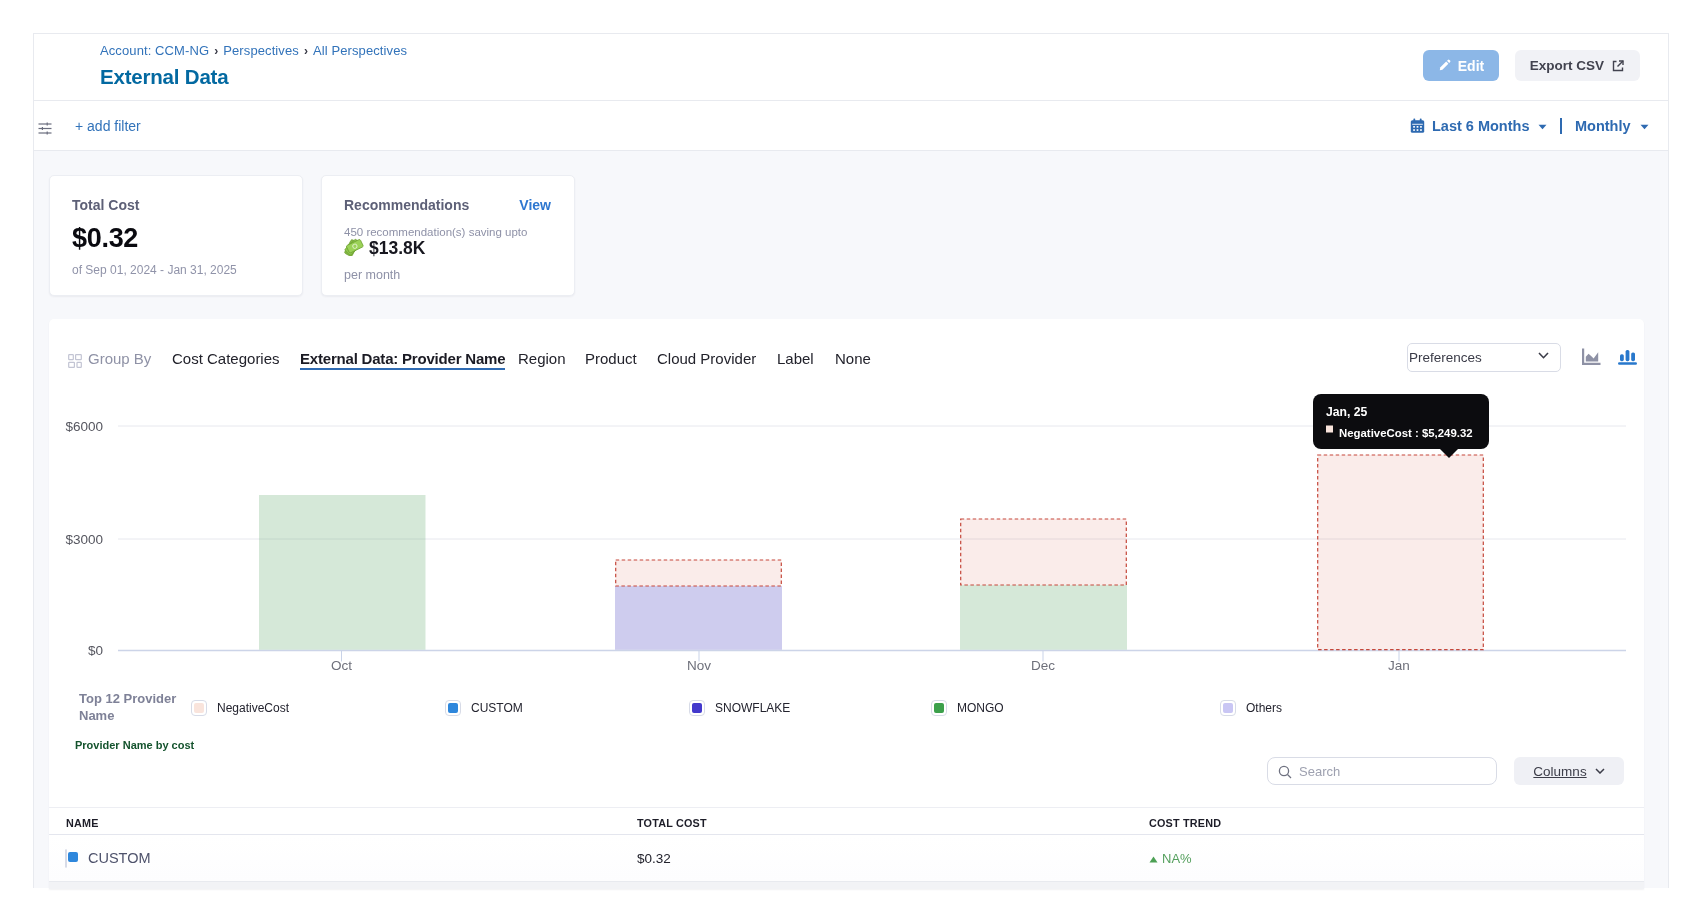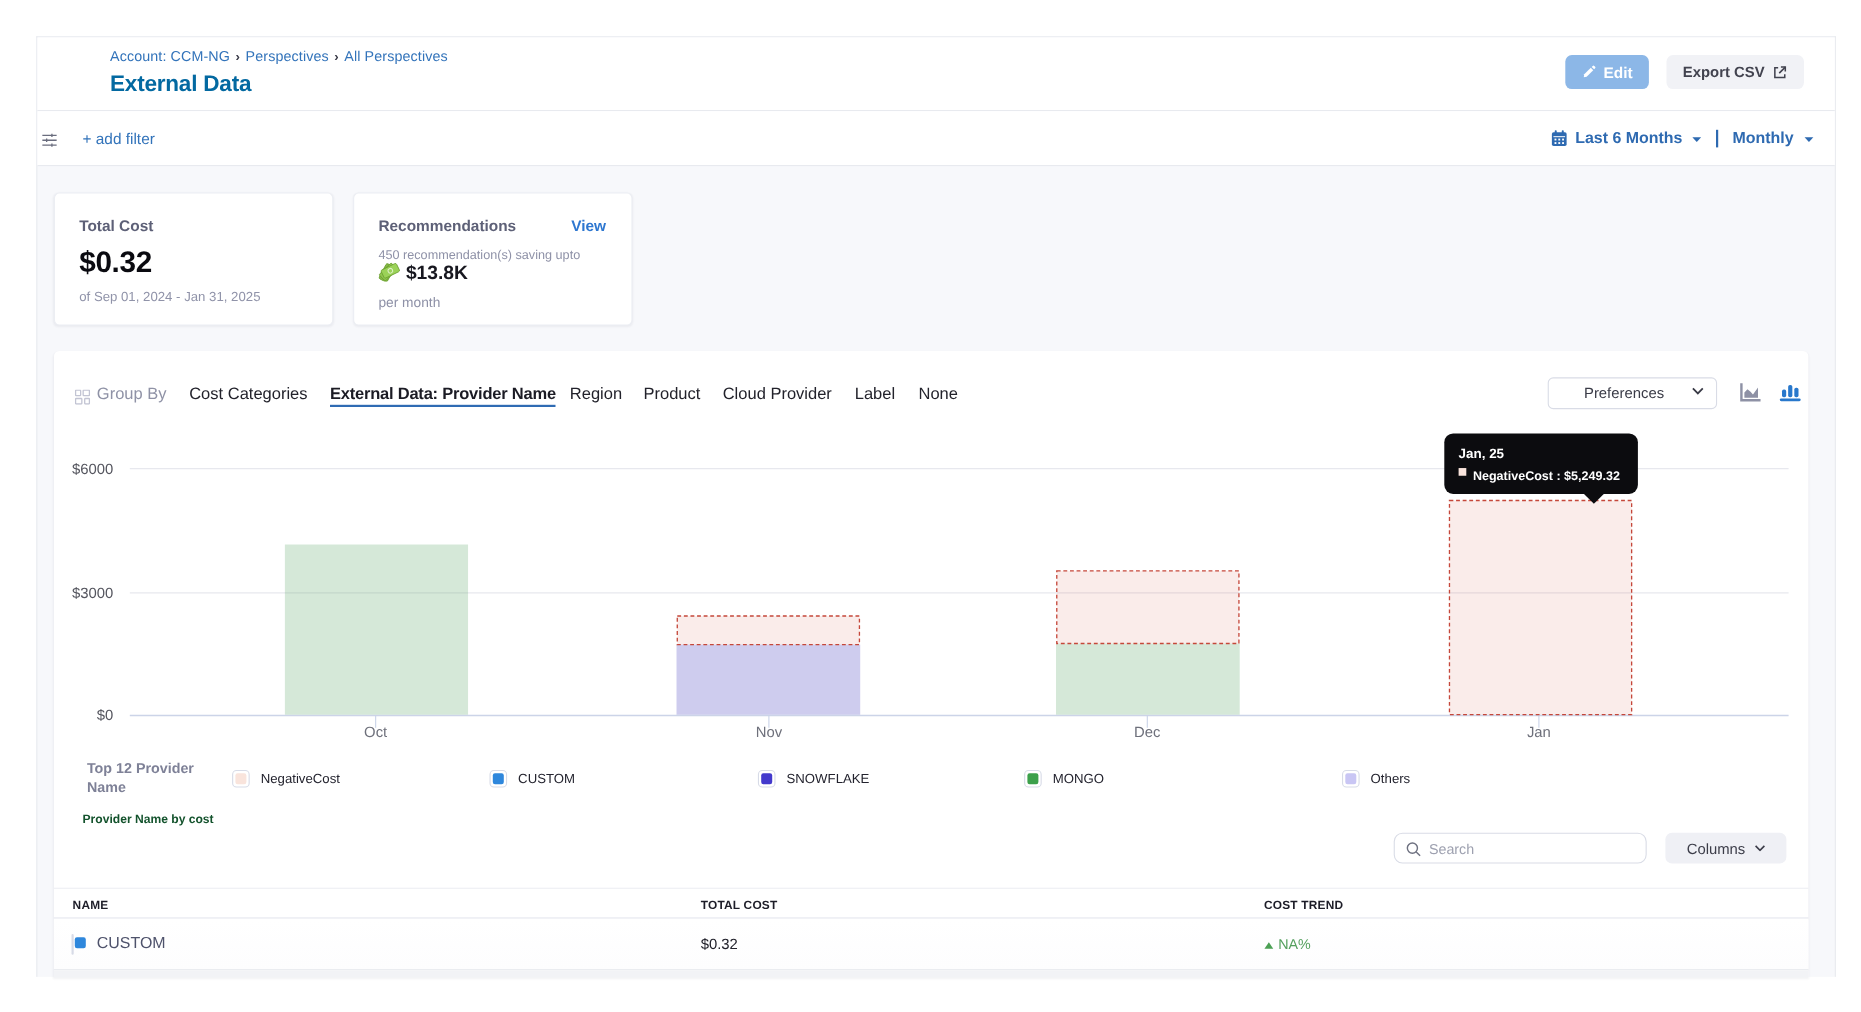--- a/index.html
+++ b/index.html
@@ -39,28 +39,28 @@
   .rec-per { position:absolute; left:22px; top:92px; font-size:12.5px; color:#8e91a7; }
 
   
   .chartcard { position:absolute; left:15px; top:285px; width:1595px; height:570px; background:#ffffff; border-radius:5px 5px 0 0; box-shadow:0 1px 2px rgba(40,41,61,0.06); }
 
   .gb-ico { position:absolute; left:19px; top:35px; }
   .groupby { position:absolute; left:39px; top:31px; font-size:15px; color:#8f92a6; font-weight:500; }
   .tab { position:absolute; top:31px; font-size:15px; color:#22222b; white-space:nowrap; }
   .tab.sel { font-weight:700; color:#1b1b24; letter-spacing:-0.2px; border-bottom:2px solid #2f6bb3; padding-bottom:1px; }
 
-  .pref { position:absolute; left:1358px; top:24px; width:154px; height:29px; border:1px solid #d9dce6; border-radius:5px; background:#fff; font-size:13.5px; color:#3a3b47; line-height:27px; padding-left:32px; }
+  .pref { position:absolute; left:1358px; top:24px; width:154px; height:29px; border:1px solid #d9dce6; border-radius:5px; background:#fff; font-size:13.5px; color:#3a3b47; line-height:27px; padding-left:1px; }
   .pref svg { position:absolute; right:11px; top:8px; }
 
   
   .tbl-title { position:absolute; left:26px; top:420px; font-size:11px; font-weight:700; color:#14532d; }
   .searchbox { position:absolute; left:1218px; top:438px; width:230px; height:28px; border:1px solid #d9dce6; border-radius:8px; background:#fff; }
   .searchbox .ph { position:absolute; left:31px; top:6px; font-size:13px; color:#9ea1b0; }
-  .colbtn { position:absolute; left:1465px; top:438px; width:110px; height:28px; background:#eff0f5; border-radius:6px; font-size:13.5px; color:#3c3d49; font-weight:500; display:flex; align-items:center; justify-content:center; gap:8px; }
+  .colbtn { position:absolute; left:1465px; top:438px; width:110px; height:28px; background:#eff0f5; border-radius:6px; font-size:13.5px; color:#3c3d49; font-weight:500; display:flex; align-items:center; justify-content:center; gap:8px;text-decoration:underline; }
 
   .thead { position:absolute; left:0px; top:488px; width:1595px; height:28px; border-top:1px solid #edeef3; border-bottom:1px solid #e4e6ee; }
   .th { position:absolute; top:9px; font-size:10.8px; font-weight:700; color:#1d1d28; letter-spacing:0.2px; }
   .trow { position:absolute; left:0px; top:517px; width:1595px; height:46px; background:linear-gradient(#ffffff, #fdfdfe); border-bottom:1px solid #e8eaef; }
   .td-name { position:absolute; left:39px; top:14px; font-size:14.5px; color:#4e526b; }
   .td-cost { position:absolute; left:588px; top:15px; font-size:13.5px; color:#22222c; }
   .td-trend { position:absolute; left:1100px; top:15px; font-size:13px; color:#55a05e; }
   .botstrip { position:absolute; left:0; top:563px; width:1595px; height:7px; background:#f2f3f6; }
 
   .swatch { position:relative; width:16px; height:16px; background:#fff; border:1px solid #d7dbe7; border-radius:4px; }
@@ -205,21 +205,21 @@
         <g>
           <rect x="1264" y="75" width="176" height="55" rx="8" fill="#0c0c0f"></rect>
           <polygon points="1391,130 1409,130 1400,139" fill="#0c0c0f"></polygon>
           <text x="1277" y="97" font-size="12.2" font-weight="bold" fill="#ffffff">Jan, 25</text>
           <rect x="1277" y="106.5" width="7" height="7" fill="#f9e4dc"></rect>
           <text x="1290" y="117.5" font-size="11.4" font-weight="bold" fill="#ffffff">NegativeCost : $5,249.32</text>
         </g>
       </svg>
 
       <div class="legend-title">Top 12 Provider<br>Name</div>
-      <div class="leg-item" style="left:162px;"><span class="swatch">
+      <div class="leg-item" style="left:142px;"><span class="swatch">
             <i style="background:#f9e4dc;"></i>
           </span>NegativeCost</div>
       <div class="leg-item" style="left:396px;"><span class="swatch">
             <i style="background:#2e87dc;"></i>
           </span>CUSTOM</div>
       <div class="leg-item" style="left:640px;"><span class="swatch">
             <i style="background:#4339cc;"></i>
           </span>SNOWFLAKE</div>
       <div class="leg-item" style="left:882px;"><span class="swatch">
             <i style="background:#3ca04b;"></i>

